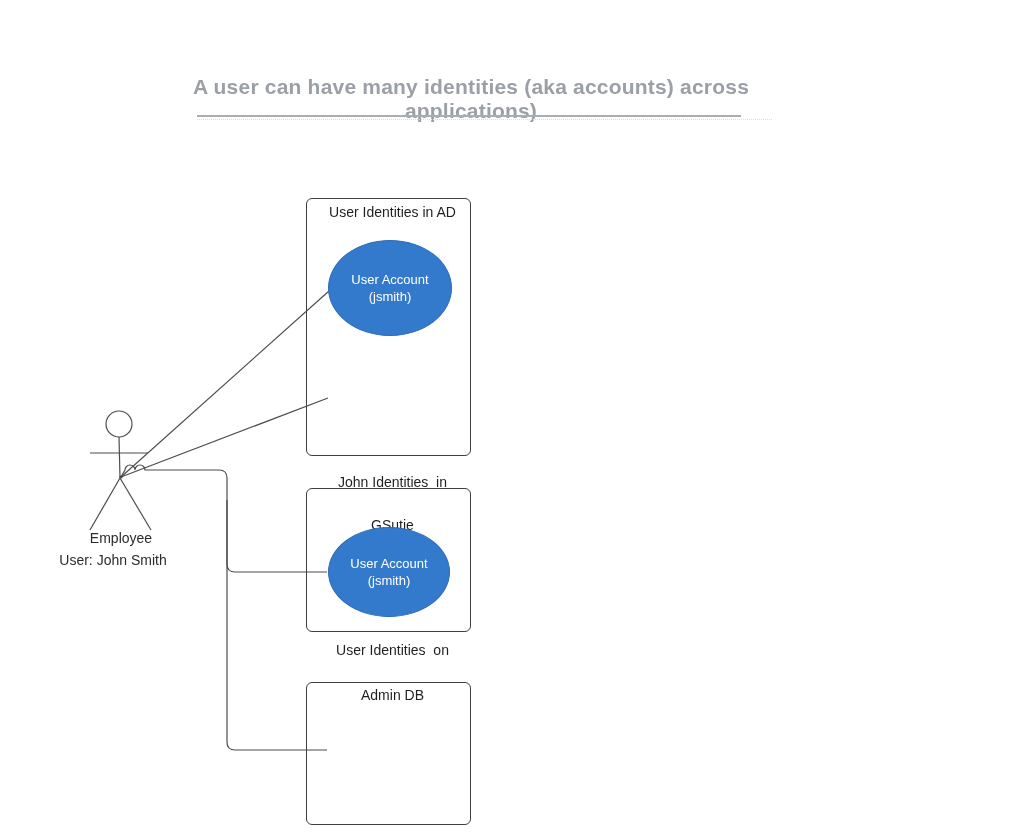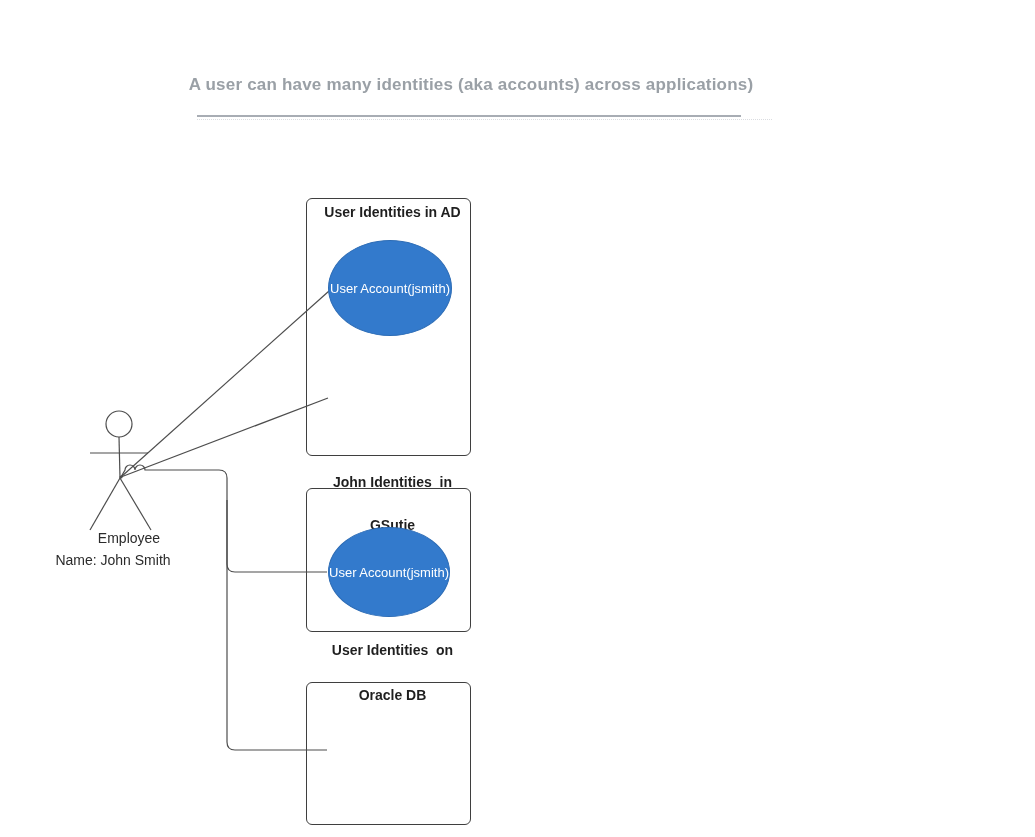--- a/index.html
+++ b/index.html
@@ -14,21 +14,21 @@
   html,body{background:#ffffff;}
   body{
     width:1035px;height:837px;position:relative;overflow:hidden;
     font-family:"Liberation Sans","DejaVu Sans",sans-serif;
   }
   .canvas{position:absolute;inset:0;}
 
   
   .main-title{
     position:absolute;left:147px;top:75px;width:648px;
-    text-align:center;font-size:17px;font-weight:bold;
+    text-align:center;font-size:21px;font-weight:bold;
     color:var(--title-color);letter-spacing:.2px;white-space:pre-wrap;
   }
   .title-underline{
     position:absolute;left:197px;top:115px;width:544px;height:2px;
     background:var(--underline-color);
   }
   .title-underline-dots{
     position:absolute;left:197px;top:119px;width:575px;height:0;
     border-top:1px dotted #dadce0;
   }
@@ -37,72 +37,72 @@
   .group-box{
     position:absolute;background:#ffffff;
     border:1px solid var(--box-border);border-radius:6px;
   }
   .box-ad{left:306px;top:198px;width:165px;height:258px;}
   .box-gsuite{left:306px;top:488px;width:165px;height:144px;}
   .box-oracle{left:306px;top:682px;width:165px;height:143px;}
 
   .group-title{
     position:absolute;width:173px;left:306px;text-align:center;
-    font-size:14px;font-weight:bold;color:#1f1f1f;line-height:19px;
+    font-size:14px;font-weight:normal;color:#1f1f1f;line-height:19px;
     white-space:pre-wrap;
   }
   .t-ad{top:203px;}
   .t-gs1{top:473px;}
   .t-gs2{top:516px;}
   .t-or1{top:641px;}
   .t-or2{top:686px;}
 
   
   svg.lines{position:absolute;left:0;top:0;}
   svg.lines .stroke{stroke:var(--connector);stroke-width:1.2;fill:none;}
   svg.lines .fillpt{fill:var(--connector);}
 
   
   .account-ellipse{
     position:absolute;border-radius:50%;
     background:var(--ellipse-fill);
     border:1px solid var(--ellipse-stroke);
-    display:flex;flex-direction:row;align-items:center;justify-content:center;
+    display:flex;flex-direction:column;align-items:center;justify-content:center;
     color:#ffffff;font-size:13px;line-height:17px;text-align:center;
   }
   .e-ad1{left:328px;top:240px;width:124px;height:96px;}
   .e-ad2{left:328px;top:352px;width:120px;height:86px;}
   .e-gs{left:328px;top:527px;width:122px;height:90px;}
   .e-or{left:328px;top:709px;width:122px;height:88px;}
 
   
   .actor-label{
     position:absolute;text-align:center;color:#2b2b2b;font-size:14px;
   }
-  .actor-name{left:69px;top:530px;width:120px;}
+  .actor-name{left:61px;top:530px;width:120px;}
   .actor-subname{left:43px;top:552px;width:140px;}
 </style>
 </head>
 <body>
 
 <div class="canvas">
 
   <div class="main-title">A user can have many identities (aka accounts) across applications)</div>
   <div class="title-underline"></div>
   <div class="title-underline-dots"></div>
 
   <div class="group-box box-ad"></div>
   <div class="group-box box-gsuite"></div>
   <div class="group-box box-oracle"></div>
 
   <div class="group-title t-ad">User Identities in AD</div>
   <div class="group-title t-gs1">John Identities  in</div>
   <div class="group-title t-gs2">GSutie</div>
   <div class="group-title t-or1">User Identities  on</div>
-  <div class="group-title t-or2">Oracle DB</div>
+  <div class="group-title t-or2">Admin DB</div>
 
   <svg class="lines" width="1035" height="837" viewBox="0 0 1035 837">
 
     <line class="stroke" x1="121" y1="477" x2="329" y2="291"></line>
     <line class="stroke" x1="121" y1="477" x2="328" y2="398"></line>
 
     <path class="stroke" d="M121 477 L125 470 A5 5 0 0 1 135 470 A5 5 0 0 1 145 470 L219 470 Q227 470 227 478 L227 564 Q227 572 235 572 L327 572"></path>
 
     <path class="stroke" d="M227 500 L227 742 Q227 750 235 750 L327 750"></path>
     <circle class="fillpt" cx="121" cy="477" r="1.6"></circle>
@@ -119,15 +119,15 @@
   <div class="account-ellipse e-ad1">
     <span>User Account</span>
     <span>(jsmith)</span>
   </div>
   <div class="account-ellipse e-gs">
     <span>User Account</span>
     <span>(jsmith)</span>
   </div>
 
   <div class="actor-label actor-name">Employee</div>
-  <div class="actor-label actor-subname">Name: John Smith</div>
+  <div class="actor-label actor-subname">User: John Smith</div>
 
 </div>
 
 </body></html>

